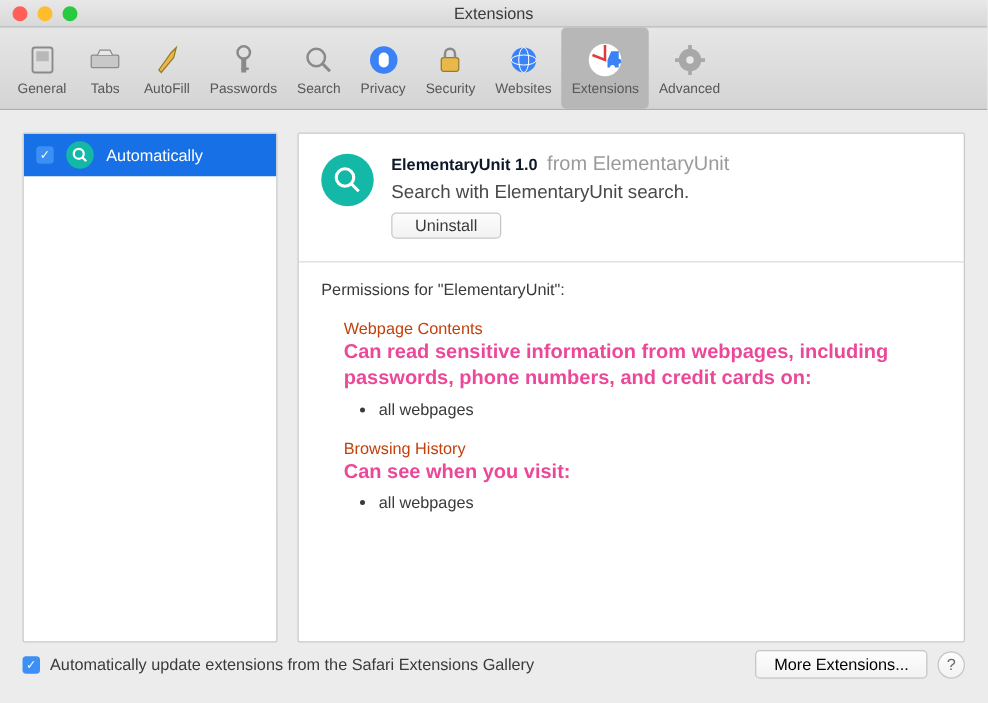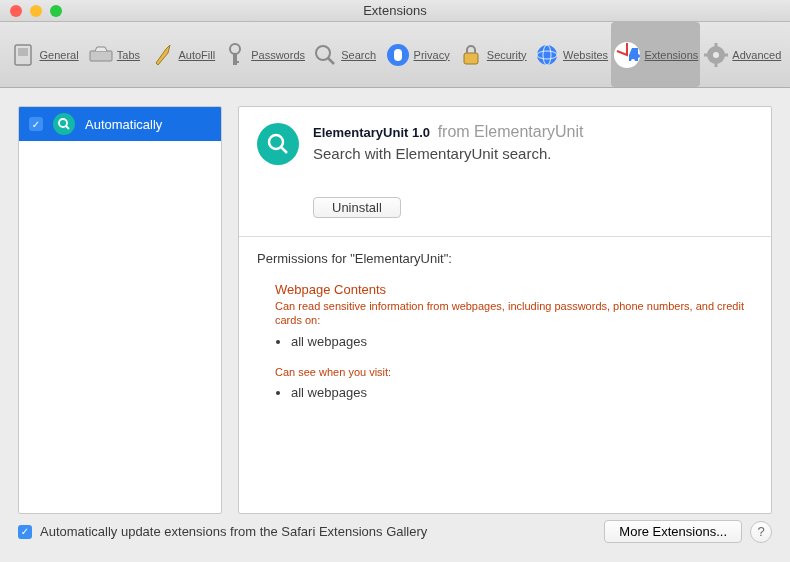--- a/index.html
+++ b/index.html
@@ -38,29 +38,28 @@
     }
     .toolbar {
       height: 66px;
       background: linear-gradient(#e6e6e6, #d4d4d4);
       border-bottom: 1px solid #aeaeae;
       display: flex;
       padding: 0 6px;
     }
     .toolbar-item {
       display: flex;
-      flex-direction: row;
+      flex-direction: column;
       align-items: center;
       justify-content: center;
       gap: 2px;
       padding: 4px 8px;
       min-width: 46px;
       color: #575757;
       cursor: default;
-      text-decoration: underline;
     }
     .toolbar-item.selected {
       background: #b7b7b7;
       border-radius: 4px;
     }
     .toolbar-icon {
       width: 30px;
       height: 30px;
       display: flex;
       align-items: center;
@@ -136,21 +135,21 @@
       font-size: 16px;
       color: #9a9a9a;
       margin-left: 4px;
     }
     .detail-desc {
       font-size: 15px;
       color: #494949;
       margin-top: 4px;
     }
     .uninstall-btn {
-      margin-top: 32px;
+      margin-top: 5px;
       margin-left: 56px;
       display: inline-block;
       background: linear-gradient(#fdfdfd, #f2f2f2);
       border: 1px solid #c6c6c6;
       border-radius: 4px;
       padding: 2px 18px;
       font-size: 13px;
       color: #3a3a3a;
       cursor: default;
     }
@@ -159,22 +158,22 @@
       border-top: 1px solid #dcdcdc;
       margin: 18px -18px 14px -18px;
     }
     .perms-title {
       font-size: 13px;
       color: #3a3a3a;
       margin-bottom: 16px;
     }
     .perm-block { margin-left: 18px; margin-bottom: 16px; }
     .perm-heading { font-weight: 400; font-size: 13px; color: #c2410c; margin-bottom: 2px; }
-    .perm-desc { font-size: 11px; color: #c2410c; line-height: 1.3; margin-bottom: 6px; }
-    .perm-list { list-style: disc; margin-left: 16px; font-size: 13px; color: #3a3a3a; }
+    .perm-desc { font-size: 16px; color: #ec4899; line-height: 1.3; margin-bottom: 6px; font-weight: bold; }
+    .perm-list { list-style: disc; margin-left: 28px; font-size: 13px; color: #3a3a3a; }
     .footer {
       display: flex;
       align-items: center;
       padding: 4px 18px 12px 18px;
       gap: 8px;
     }
     .footer .checkbox { flex-shrink: 0; }
     .footer-label { font-size: 13px; color: #3a3a3a; flex: 1; }
     .more-btn {
       background: linear-gradient(#fdfdfd, #f2f2f2);
@@ -346,20 +345,21 @@
 
     <div class="perm-block">
       <div class="perm-heading">Webpage Contents</div>
       <div class="perm-desc">Can read sensitive information from webpages, including passwords, phone numbers, and credit cards on:</div>
       <ul class="perm-list">
           <li>all webpages</li>
         </ul>
     </div>
 
     <div class="perm-block">
+      <div class="perm-heading">Browsing History</div>
       <div class="perm-desc">Can see when you visit:</div>
       <ul class="perm-list">
           <li>all webpages</li>
         </ul>
     </div>
   </div>
 </div>
 
 <div class="footer">
   <div class="checkbox">✓</div>

